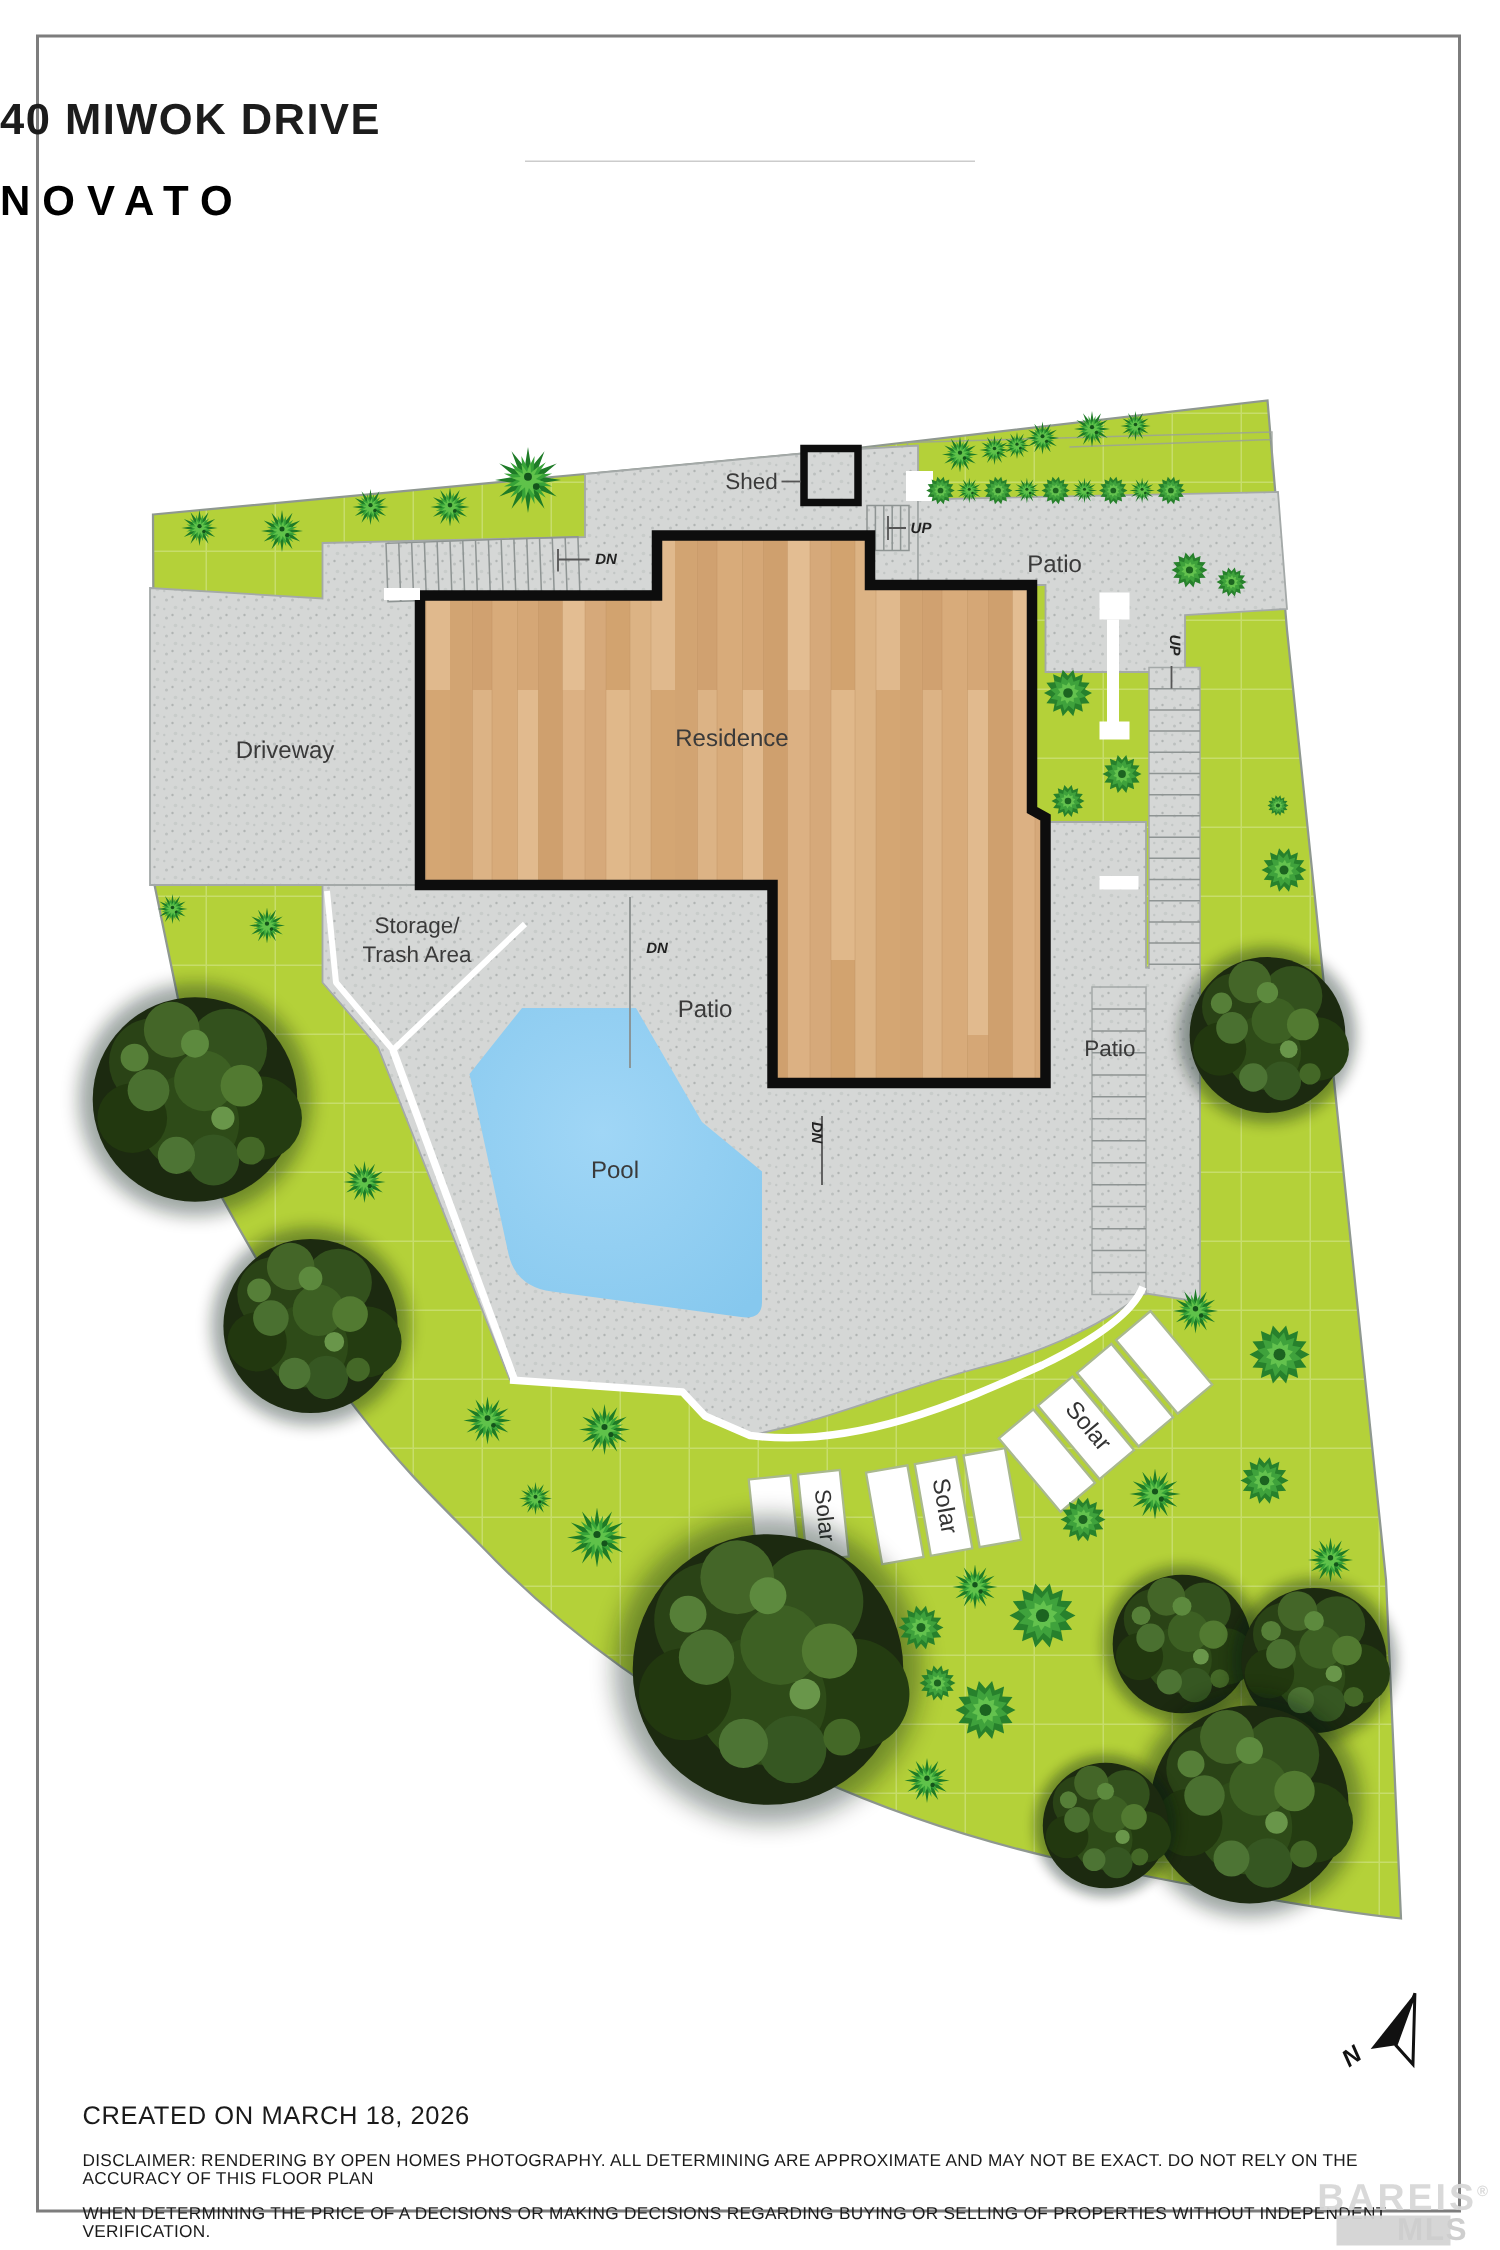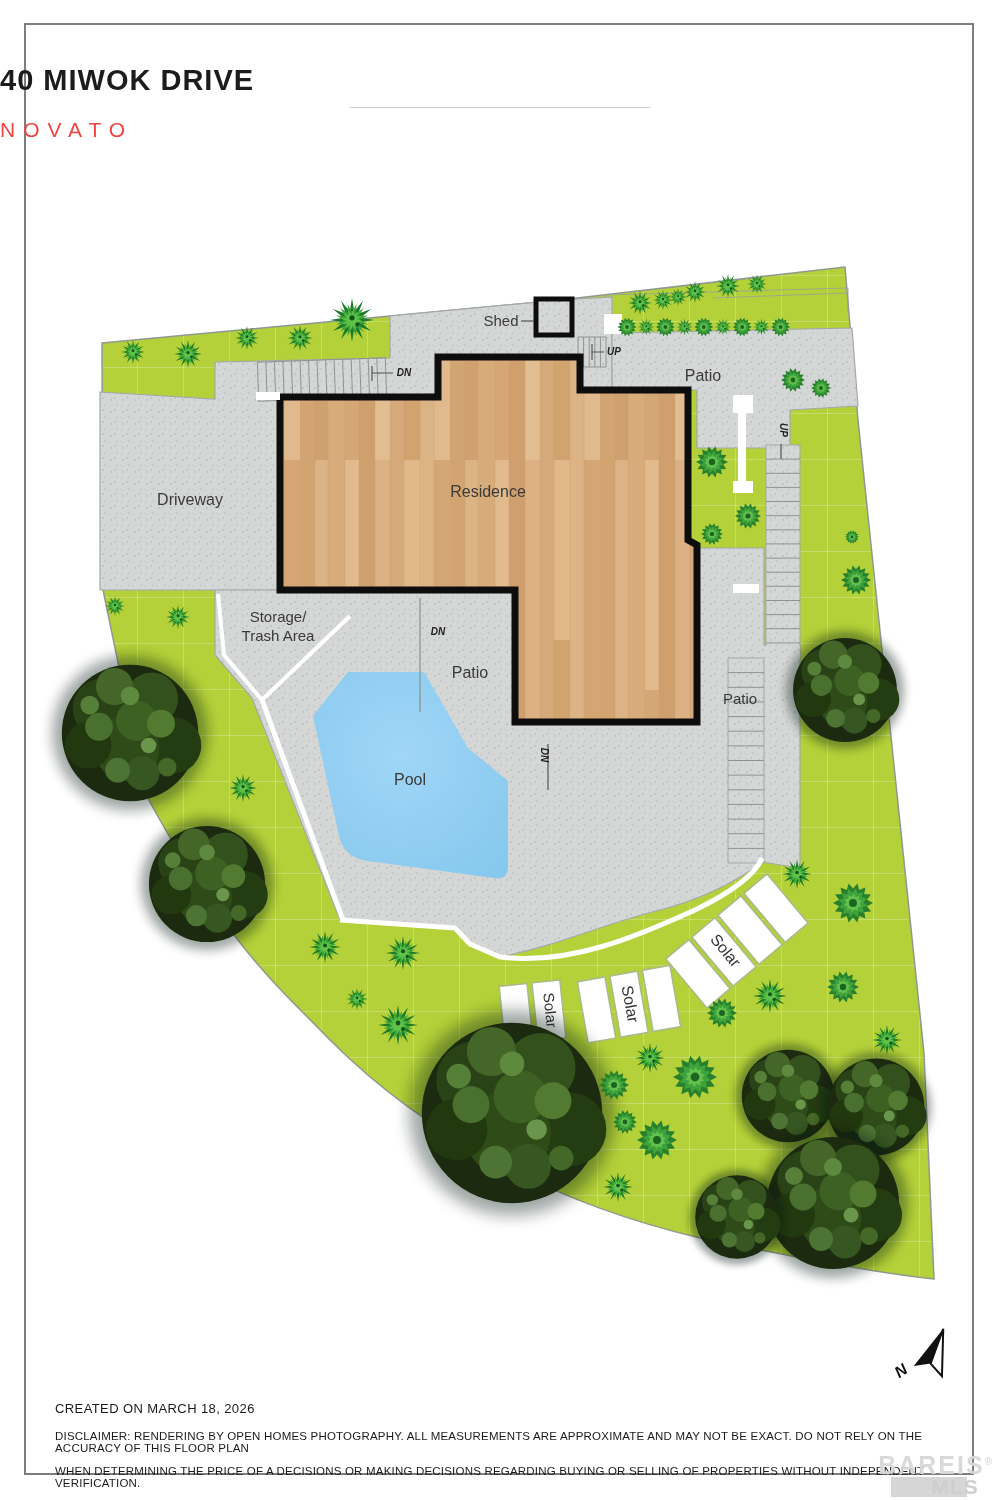--- a/index.html
+++ b/index.html
@@ -3,24 +3,24 @@
 <meta charset="utf-8">
 <style>
   html,body{margin:0;padding:0;background:#fff;}
   .page{position:relative;width:1000px;height:1500px;background:#ffffff;overflow:hidden;
         font-family:"Liberation Sans", sans-serif;}
   .frame{position:absolute;left:24px;top:23px;width:950px;height:1452px;
          border:2px solid #7d7d7d;box-sizing:border-box;pointer-events:none;}
   .title-block{position:absolute;top:64px;left:0;right:0;z-index:5;}
   .title-block h1{margin:0;font-size:29px;font-weight:700;letter-spacing:1px;color:#1c1c1c;}
   .title-divider{width:300px;height:1px;background:#cccccc;margin:10px auto 10px auto;}
-  .title-block h2{margin:0;font-size:21px;font-weight:400;letter-spacing:8px;color:#ef4444;}
+  .title-block h2{margin:0;font-size:28px;font-weight:700;letter-spacing:8px;color:#000000;}
   .plan-svg{position:absolute;left:24px;top:23px;z-index:1;}
   .footer{position:absolute;left:55px;top:1401px;width:900px;z-index:5;color:#1a1a1a;}
-  .footer .created{font-size:13px;letter-spacing:.4px;margin:0 0 14px 0;}
+  .footer .created{font-size:17px;letter-spacing:.4px;margin:0 0 14px 0;}
   .footer .disc{font-size:11.5px;letter-spacing:.2px;margin:0 0 11px 0;}
   .watermark{position:absolute;right:8px;bottom:2px;z-index:9;text-align:right;opacity:.95;}
   .wm-top{font-size:25px;font-weight:700;letter-spacing:2px;color:#d8d8d8;line-height:22px;}
   .wm-top .reg{font-size:10px;vertical-align:super;letter-spacing:0;}
   .wm-bottom{display:flex;align-items:center;justify-content:center;height:22px;}
   .wm-block{display:inline-block;width:76px;height:20px;background:#d4d4d4;margin-right:-36px;}
   .wm-mls{position:relative;font-size:21px;font-weight:700;letter-spacing:1px;color:#cccccc;}
   text{font-family:"Liberation Sans", sans-serif;}
   .arealabel{fill:#3a3a3a;}
   .stairlabel{fill:#222;font-style:italic;font-weight:700;}
@@ -259,21 +259,21 @@
 
     <g transform="translate(933,1357) rotate(20)">
       <polygon points="0,-30 -15,15 0,7" fill="#111"></polygon>
       <polygon points="0,-30 15,15 0,7" fill="#fff" stroke="#111" stroke-width="2"></polygon>
       <text transform="translate(-21,27) rotate(-55)" font-size="16" font-style="italic" font-weight="700" fill="#111" text-anchor="middle">N</text>
     </g>
   </svg>
 
   <div class="footer">
     <p class="created">CREATED ON MARCH 18, 2026</p>
-    <p class="disc">DISCLAIMER: RENDERING BY OPEN HOMES PHOTOGRAPHY. ALL MEASUREMENTS ARE APPROXIMATE AND MAY NOT BE EXACT. DO NOT RELY ON THE ACCURACY OF THIS FLOOR PLAN</p>
+    <p class="disc">DISCLAIMER: RENDERING BY OPEN HOMES PHOTOGRAPHY. ALL DETERMINING ARE APPROXIMATE AND MAY NOT BE EXACT. DO NOT RELY ON THE ACCURACY OF THIS FLOOR PLAN</p>
     <p class="disc">WHEN DETERMINING THE PRICE OF A DECISIONS OR MAKING DECISIONS REGARDING BUYING OR SELLING OF PROPERTIES WITHOUT INDEPENDENT VERIFICATION.</p>
   </div>
 
   <div class="watermark">
     <div class="wm-top"><span>BAREIS</span><span class="reg">®</span></div>
     <div class="wm-bottom">
       <span class="wm-block"></span>
       <span class="wm-mls">MLS</span>
     </div>
   </div>

